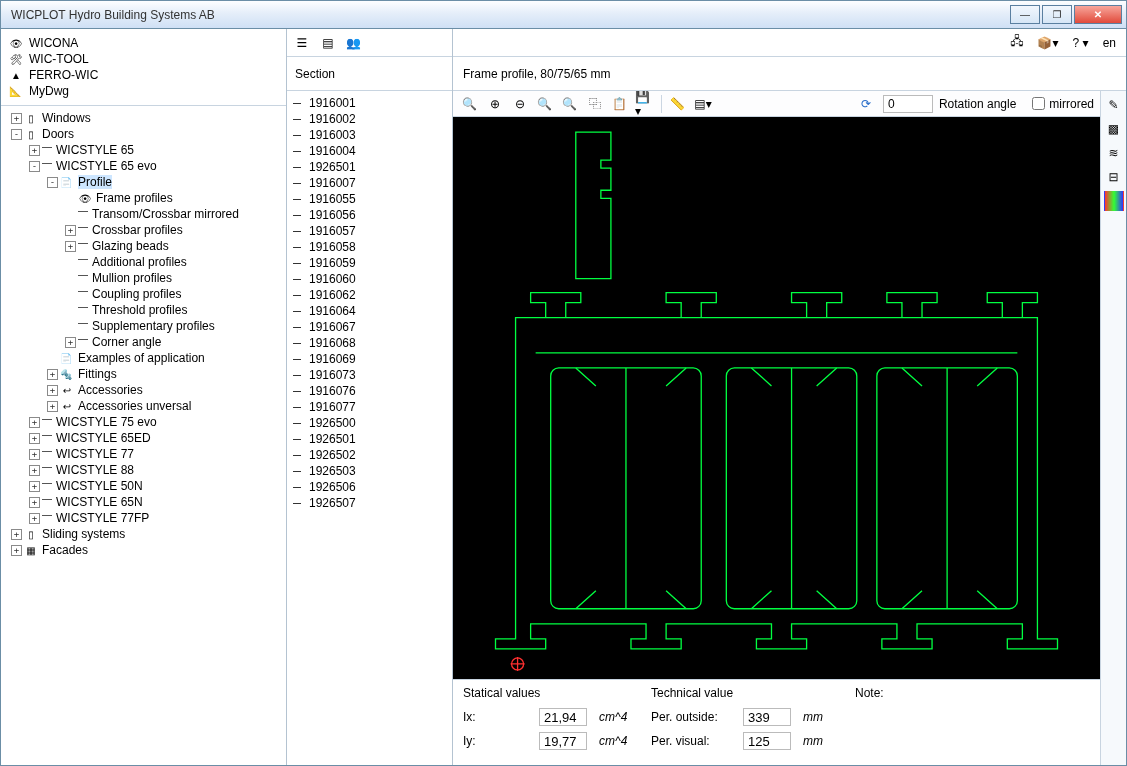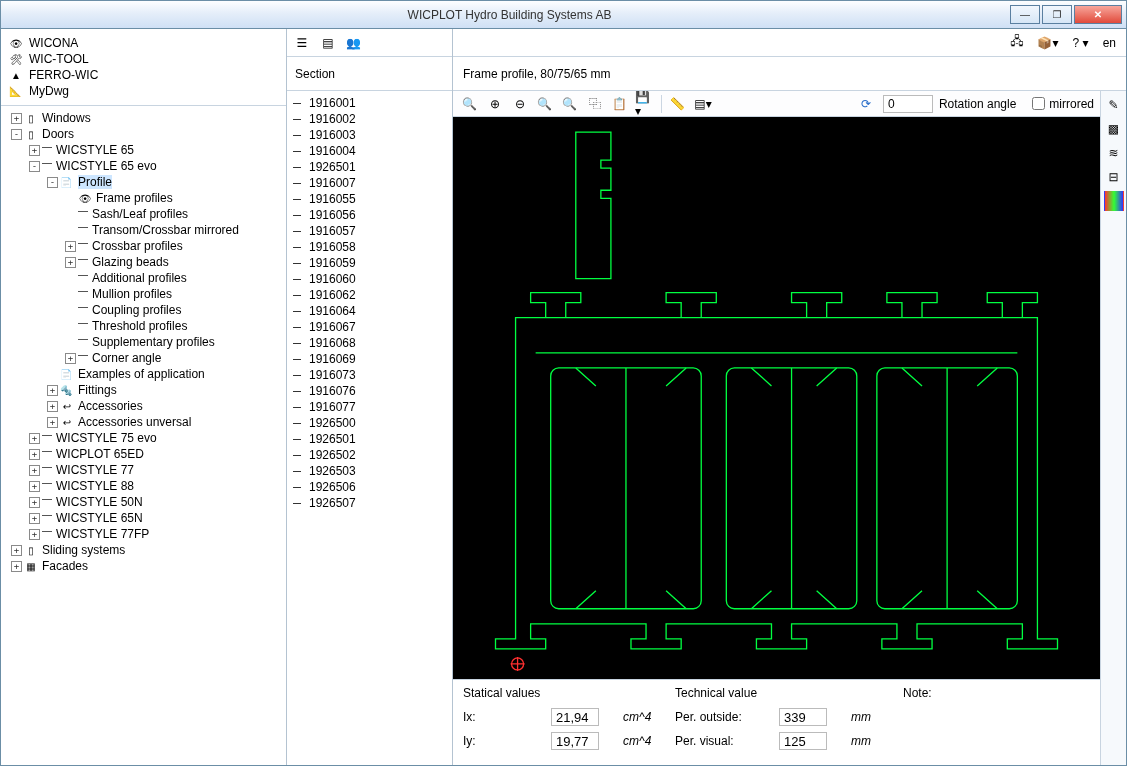--- a/index.html
+++ b/index.html
@@ -1,20 +1,20 @@
 <!DOCTYPE html>
 <html><head>
 <meta charset="utf-8">
 <style>
   * { box-sizing: border-box; margin: 0; padding: 0; }
   body { font-family: "Segoe UI", Tahoma, sans-serif; font-size: 12px; background: #d4e4f5; width: 1127px; height: 766px; overflow: hidden; display: flex; flex-direction: column; }
   
   
   .titlebar { height: 28px; background: linear-gradient(#fdfeff, #e5eef9 45%, #cfe0f5); display: flex; align-items: center; padding: 0 4px; border: 1px solid #6b8ea6; border-bottom: 0; }
-  .titlebar-title { flex: 1; padding-left: 6px; color: #333; text-align: center; }
+  .titlebar-title { flex: 1; padding-left: 6px; color: #333; }
   .win-btn { width: 30px; height: 19px; margin-left: 2px; border: 1px solid #5a7fa0; background: linear-gradient(#f2f7fd,#d6e6f6); display: flex; align-items: center; justify-content: center; font-size: 10px; color:#333; }
   .win-close { width: 48px; background: linear-gradient(#f7a69b,#e14a3b); color:#fff; font-weight:bold; }
 
   
   .client { flex:1; display:flex; border:1px solid #6b8ea6; background:#fff; overflow:hidden; }
 
   
   .leftcol { width: 286px; display:flex; flex-direction:column; border-right:1px solid #b4c3d1; }
   .topnav { padding:6px 8px; border-bottom:1px solid #c8d4e0; }
   .topnav-item { display:flex; align-items:center; gap:6px; padding:1px 0; color:#000; cursor:pointer; }
@@ -58,21 +58,21 @@
   .canvas { flex:1; background:#000; position:relative; }
   .canvas svg { position:absolute; inset:0; width:100%; height:100%; }
 
   .side-strip { width:26px; border-left:1px solid #c8d4e0; display:flex; flex-direction:column; align-items:center; padding:4px 0; gap:4px; background:#f6f9fc;}
   .strip-btn { width:20px; height:20px; display:flex; align-items:center; justify-content:center; border:1px solid transparent; cursor:pointer; font-size:12px;}
 
   
   .bottom { height:86px; border-top:1px solid #c8d4e0; display:flex; padding:6px 10px; gap:16px;}
   .bgroup { flex:0 0 auto; }
   .bgroup h4 { font-weight:normal; font-size:12px; margin-bottom:8px;}
-  .brow { display:flex; align-items:center; gap:24px; margin-bottom:6px;}
+  .brow { display:flex; align-items:center; gap:12px; margin-bottom:6px;}
   .brow label { width:64px;}
   .brow input { width:48px; height:18px; border:1px solid #bbb; padding:0 4px; font-size:13px; text-align:left;}
   .unit { width:36px;font-style:italic; }
   .note-group { flex:1; }
 
   
   .ind { display:inline-block; }
 </style>
 </head>
 <body>
@@ -139,26 +139,20 @@
         <div class="tree-row">
           <span class="ind" style="width:62px"></span>
           <span class="twist empty"></span>
           <span class="tr-icon">👁</span>
           <span class="tr-label">Frame profiles</span>
         </div>
         <div class="tree-row">
           <span class="ind" style="width:62px"></span>
           <span class="twist empty"></span>
           <span class="dash"></span>
-          <span class="tr-label">Sash/Leaf profiles</span>
-        </div>
-        <div class="tree-row">
-          <span class="ind" style="width:62px"></span>
-          <span class="twist empty"></span>
-          <span class="dash"></span>
           <span class="tr-label">Transom/Crossbar mirrored</span>
         </div>
         <div class="tree-row">
           <span class="ind" style="width:62px"></span>
           <span class="twist">+</span>
           <span class="dash"></span>
           <span class="tr-label">Crossbar profiles</span>
         </div>
         <div class="tree-row">
           <span class="ind" style="width:62px"></span>
@@ -229,21 +223,21 @@
         <div class="tree-row">
           <span class="ind" style="width:26px"></span>
           <span class="twist">+</span>
           <span class="dash"></span>
           <span class="tr-label">WICSTYLE 75 evo</span>
         </div>
         <div class="tree-row">
           <span class="ind" style="width:26px"></span>
           <span class="twist">+</span>
           <span class="dash"></span>
-          <span class="tr-label">WICPLOT 65ED</span>
+          <span class="tr-label">WICSTYLE 65ED</span>
         </div>
         <div class="tree-row">
           <span class="ind" style="width:26px"></span>
           <span class="twist">+</span>
           <span class="dash"></span>
           <span class="tr-label">WICSTYLE 77</span>
         </div>
         <div class="tree-row">
           <span class="ind" style="width:26px"></span>
           <span class="twist">+</span>

